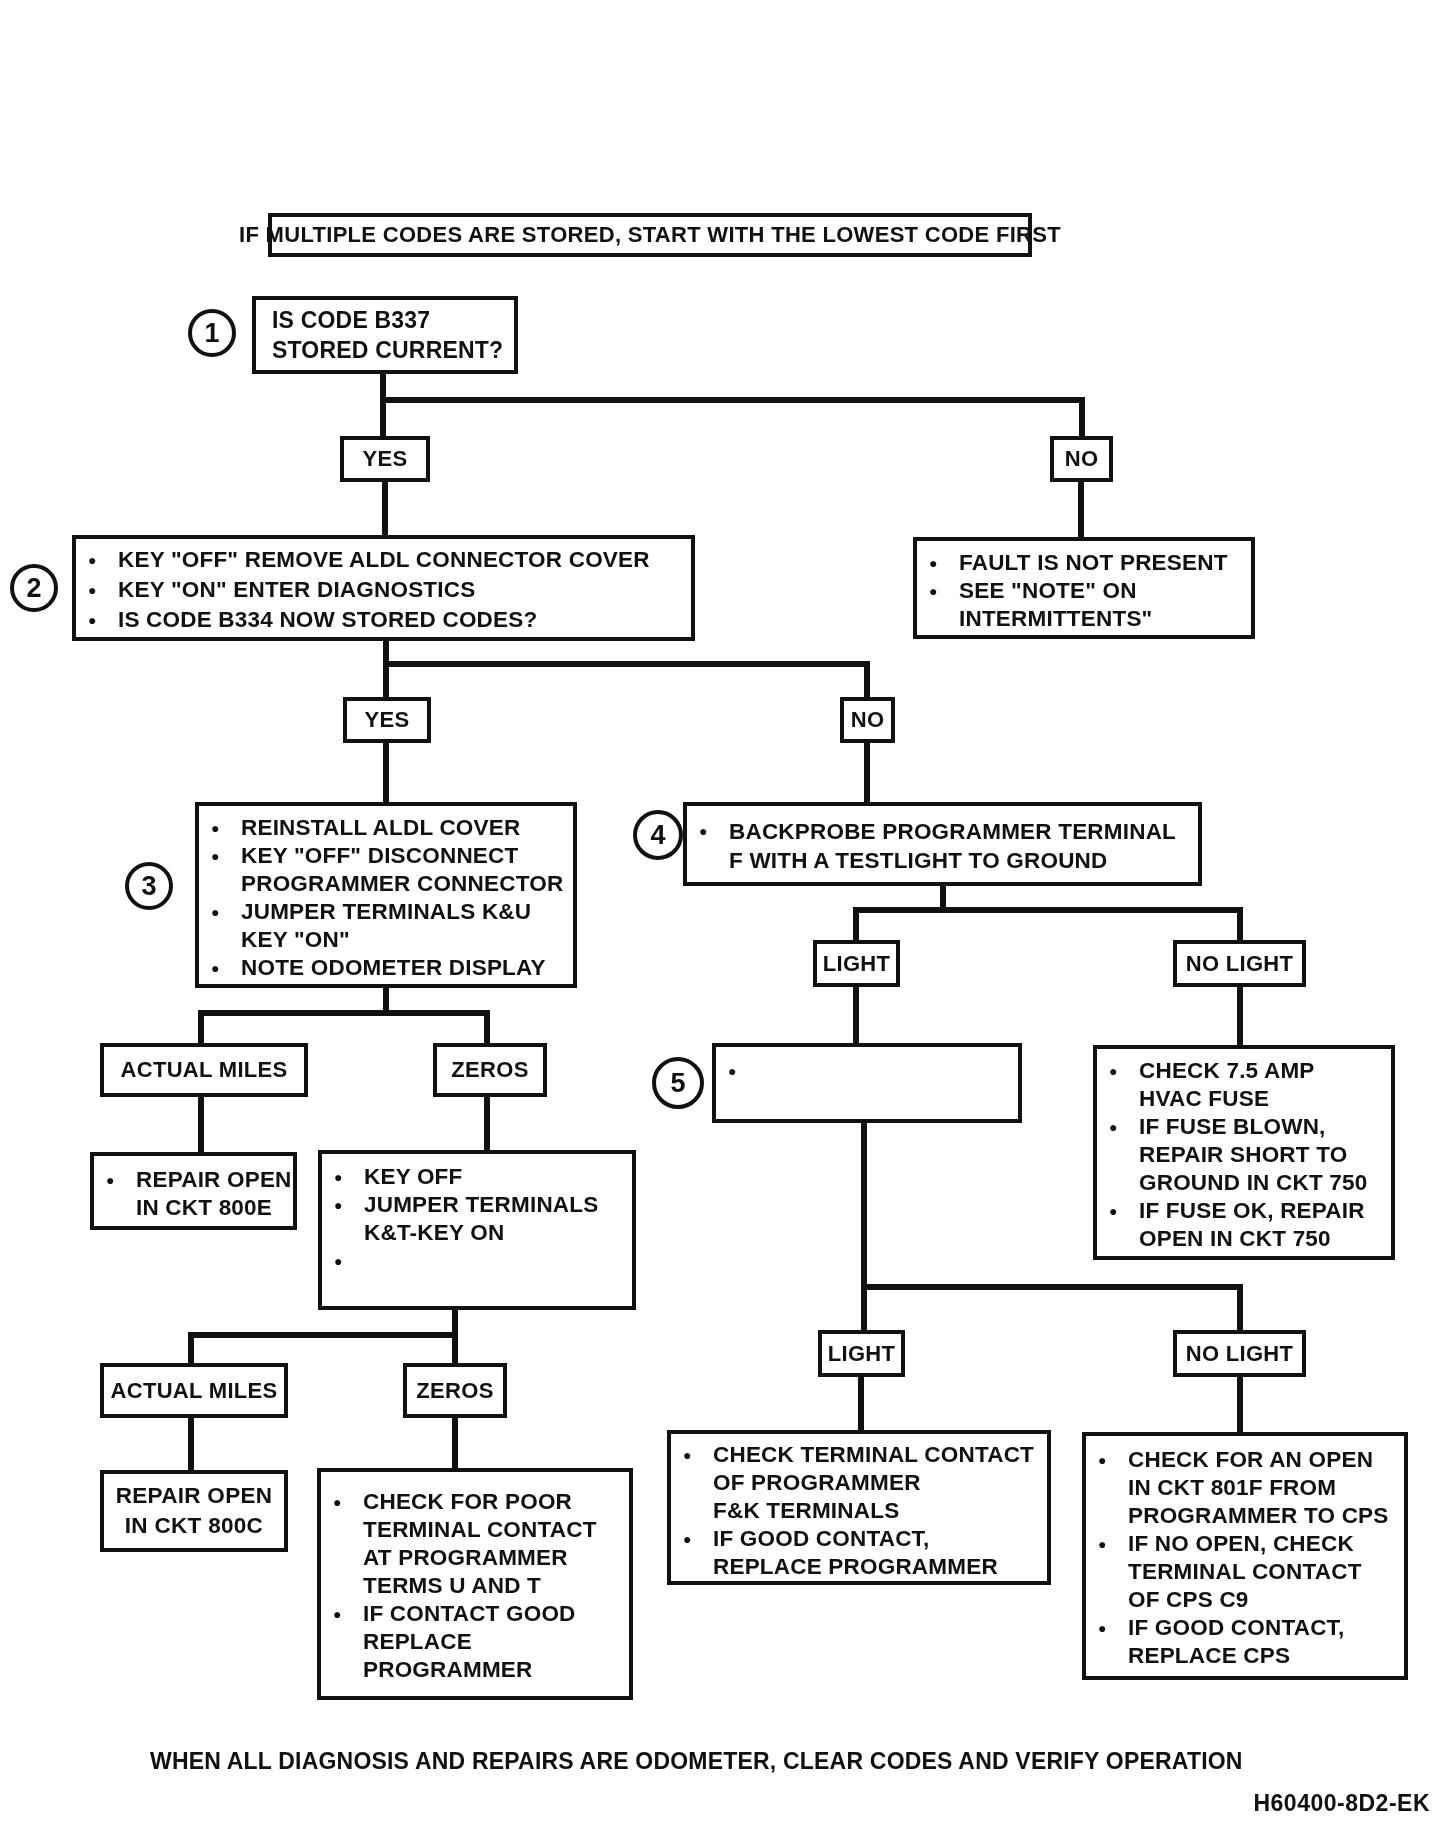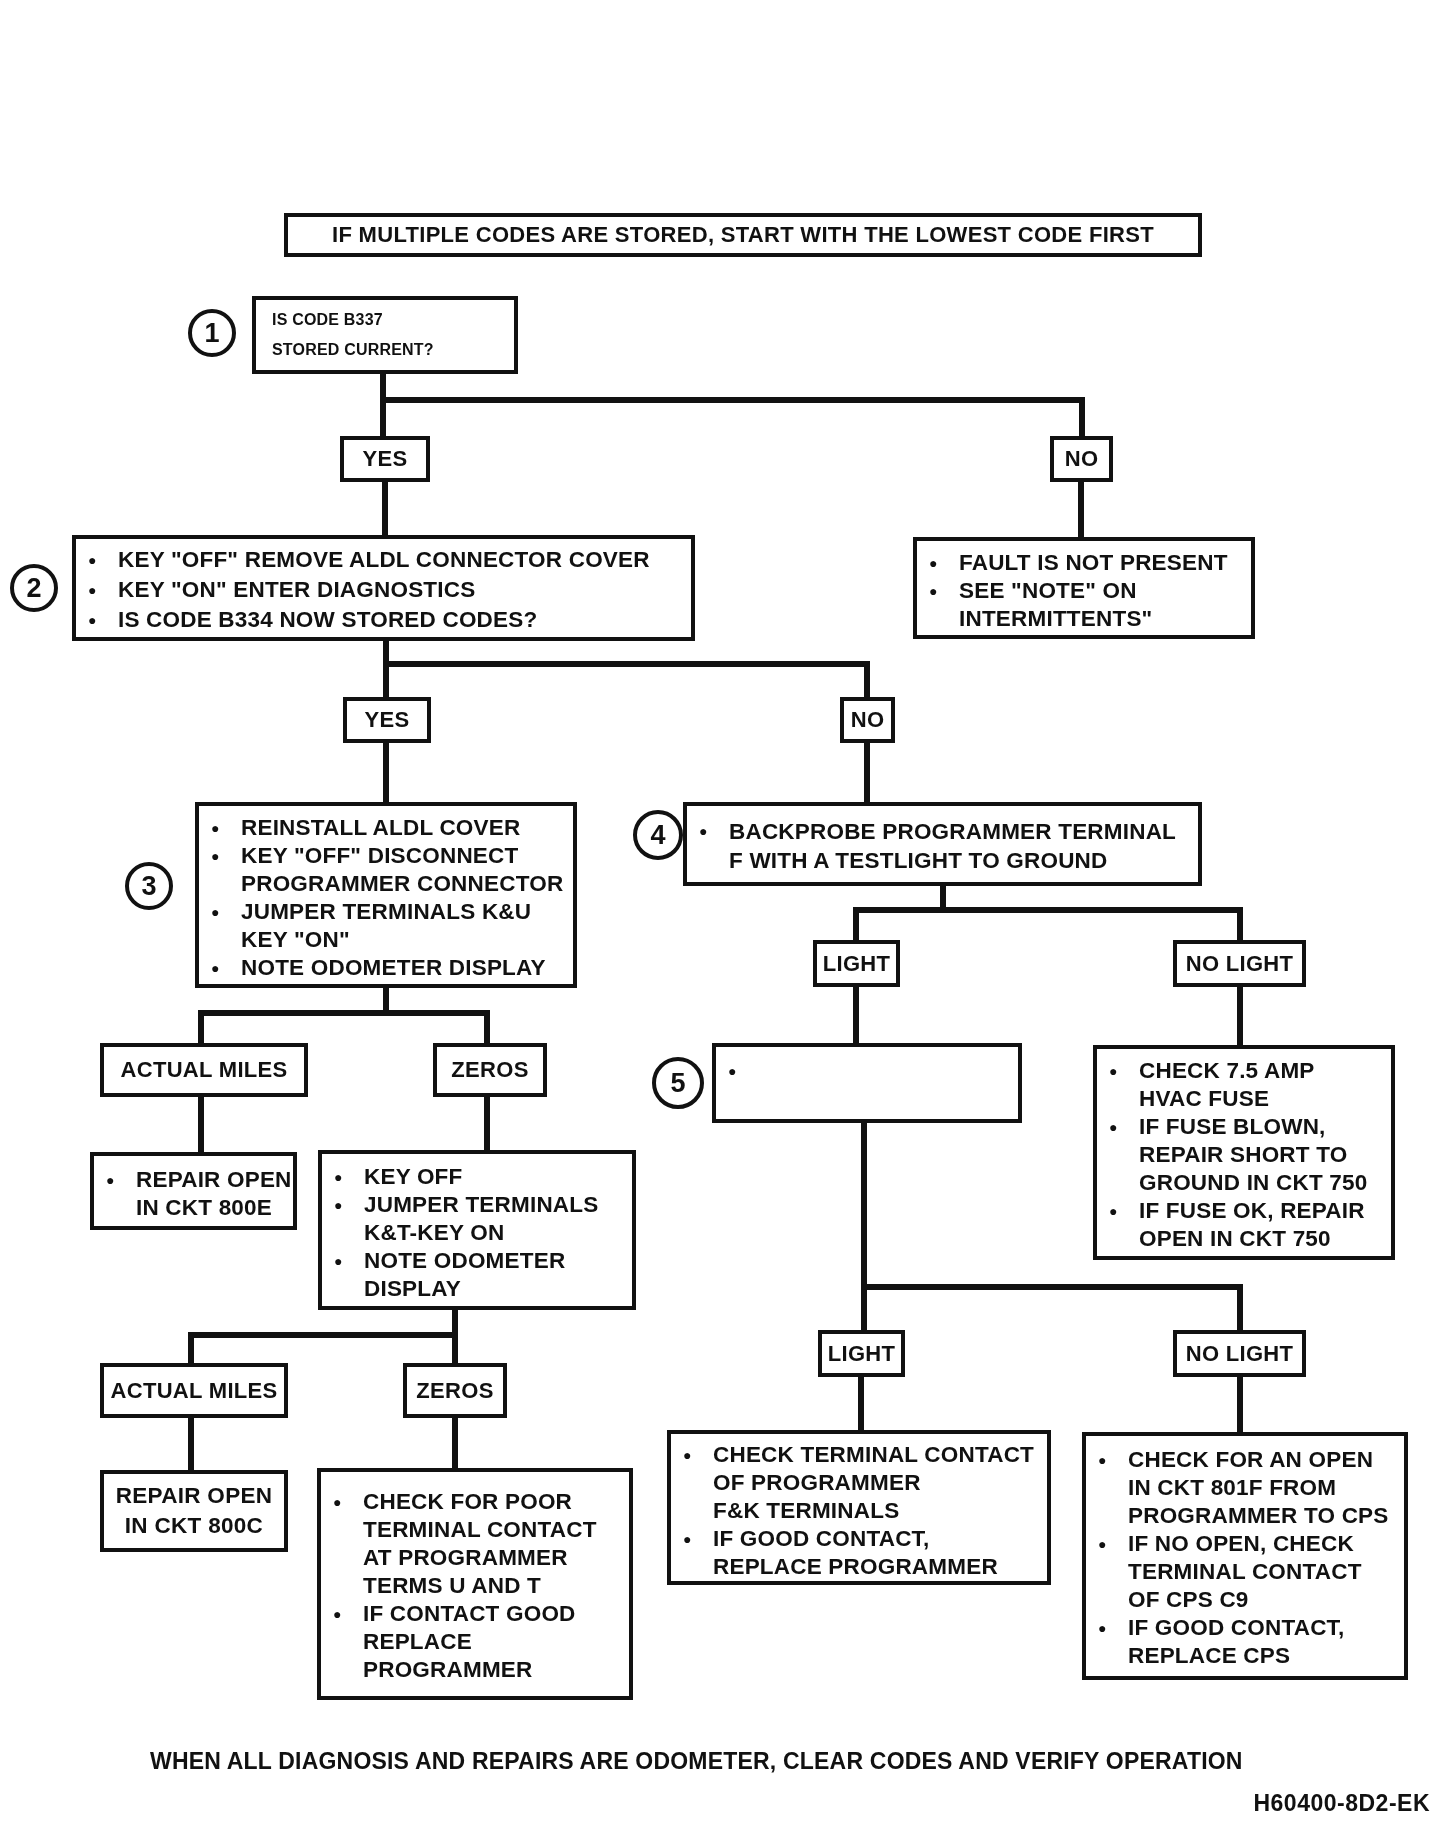--- a/index.html
+++ b/index.html
@@ -2,21 +2,21 @@
 <html><head>
 <meta charset="utf-8">
 <style>
   *{margin:0;padding:0;box-sizing:border-box}
   html,body{background:#ffffff}
   .page{position:relative;width:1440px;height:1826px;background:#fff;
         font-family:"Liberation Sans",sans-serif;font-weight:700;color:#111;overflow:hidden}
   .node{position:absolute;border:4px solid #111;background:#fff}
   .center{display:flex;align-items:center;justify-content:center;text-align:center;
           font-size:22px;letter-spacing:.3px;white-space:pre;line-height:30px}
-  .qbox{display:flex;align-items:center;font-size:16px;padding-left:16px;line-height:30px;
+  .qbox{display:flex;align-items:center;font-size:23px;padding-left:16px;line-height:30px;
         white-space:pre;letter-spacing:.2px}
   .bullets{padding:8px 8px 4px 10px;font-size:22.5px;line-height:28px;letter-spacing:.2px}
   .lh30{line-height:30px;padding-top:6px}
   .lh29{line-height:29px;padding-top:11px}
   .bi{display:flex}
   .bdot{flex:0 0 32px;font-size:14px;padding-left:2px}
   .btxt{white-space:pre}
   .line{position:absolute;background:#111}
   .circle{position:absolute;border:4px solid #111;border-radius:50%;background:#fff;
           display:flex;align-items:center;justify-content:center;font-size:27px}
@@ -25,21 +25,21 @@
   .title .sub{font-size:33px;line-height:35px;letter-spacing:.5px}
   .footer-note{position:absolute;left:150px;top:1748px;font-size:23px;letter-spacing:.2px;white-space:pre}
   .doc-id{position:absolute;right:10px;top:1790px;font-size:23px;letter-spacing:.5px}
 </style>
 </head>
 <body>
 
 <div class="page">
 
 
-  <div class="node center" style="left:284px;top:213px;width:918px;height:44px">IF MULTIPLE CODES ARE STORED, START WITH THE LOWEST CODE FIRST</div>
+  <div class="node center" style="left:268px;top:213px;width:764px;height:44px">IF MULTIPLE CODES ARE STORED, START WITH THE LOWEST CODE FIRST</div>
 
   <div class="circle" style="left:188px;top:309px;width:48px;height:48px">1</div>
   <div class="circle" style="left:10px;top:564px;width:48px;height:48px">2</div>
   <div class="circle" style="left:125px;top:862px;width:48px;height:48px">3</div>
   <div class="circle" style="left:633px;top:810px;width:50px;height:50px">4</div>
   <div class="circle" style="left:652px;top:1057px;width:52px;height:52px">5</div>
 
   <div class="node qbox" style="left:252px;top:296px;width:266px;height:78px">IS CODE B337
 STORED CURRENT?</div>
 
@@ -121,22 +121,20 @@
         <span class="bdot">●</span>
         <span class="btxt">KEY OFF</span>
       </div>
       <div class="bi">
         <span class="bdot">●</span>
         <span class="btxt">JUMPER TERMINALS
 K&amp;T-KEY ON</span>
       </div>
       <div class="bi">
         <span class="bdot">●</span>
-        <span class="btxt">NOTE ODOMETER
-DISPLAY</span>
       </div>
     </div>
 
   <div class="node center" style="left:100px;top:1363px;width:188px;height:55px">ACTUAL MILES</div>
   <div class="node center" style="left:403px;top:1363px;width:104px;height:55px">ZEROS</div>
 
   <div class="node center" style="left:100px;top:1470px;width:188px;height:82px;font-size:22.5px">REPAIR OPEN
 IN CKT 800C</div>
 
   <div class="node bullets" style="left:317px;top:1468px;width:316px;height:232px;padding-top:16px">

